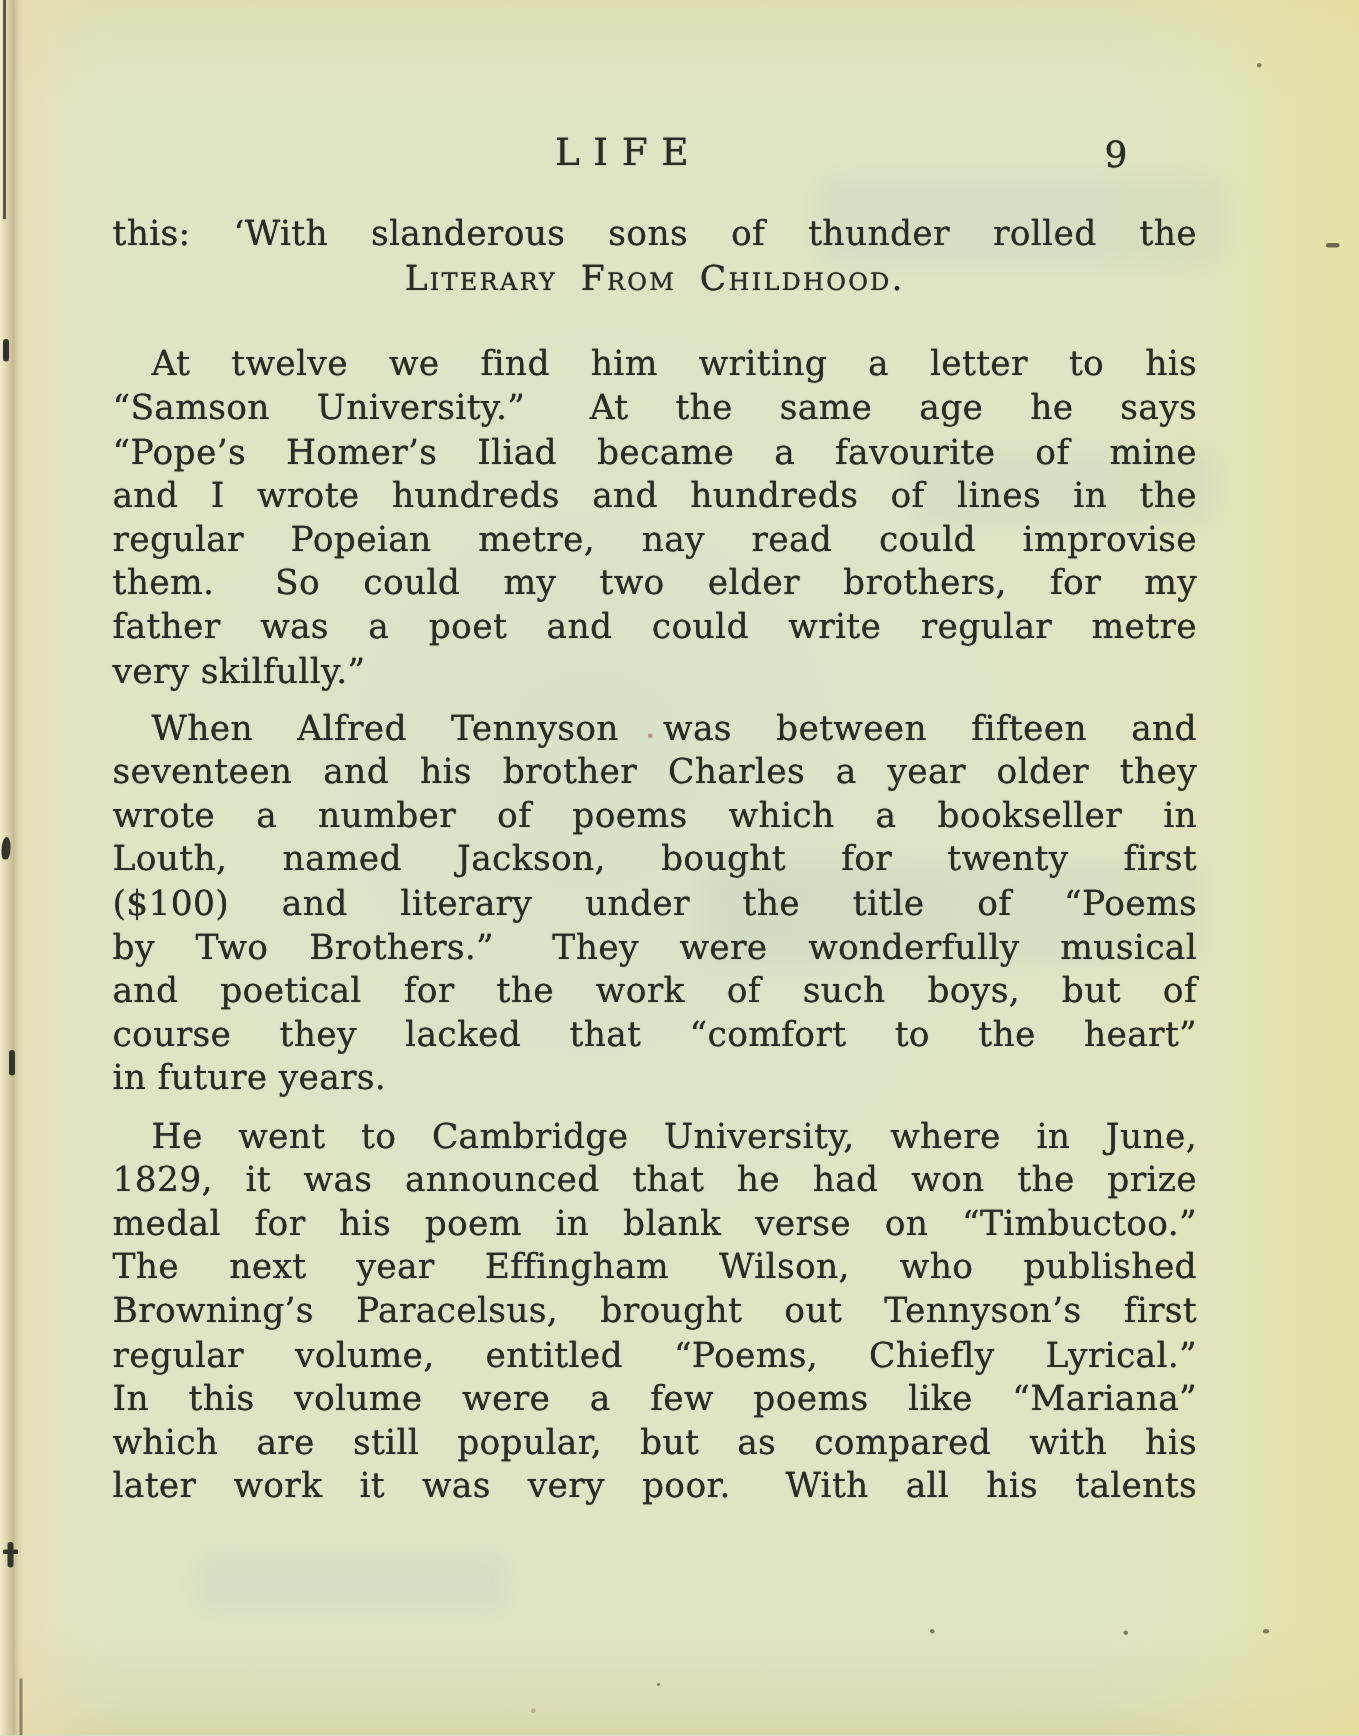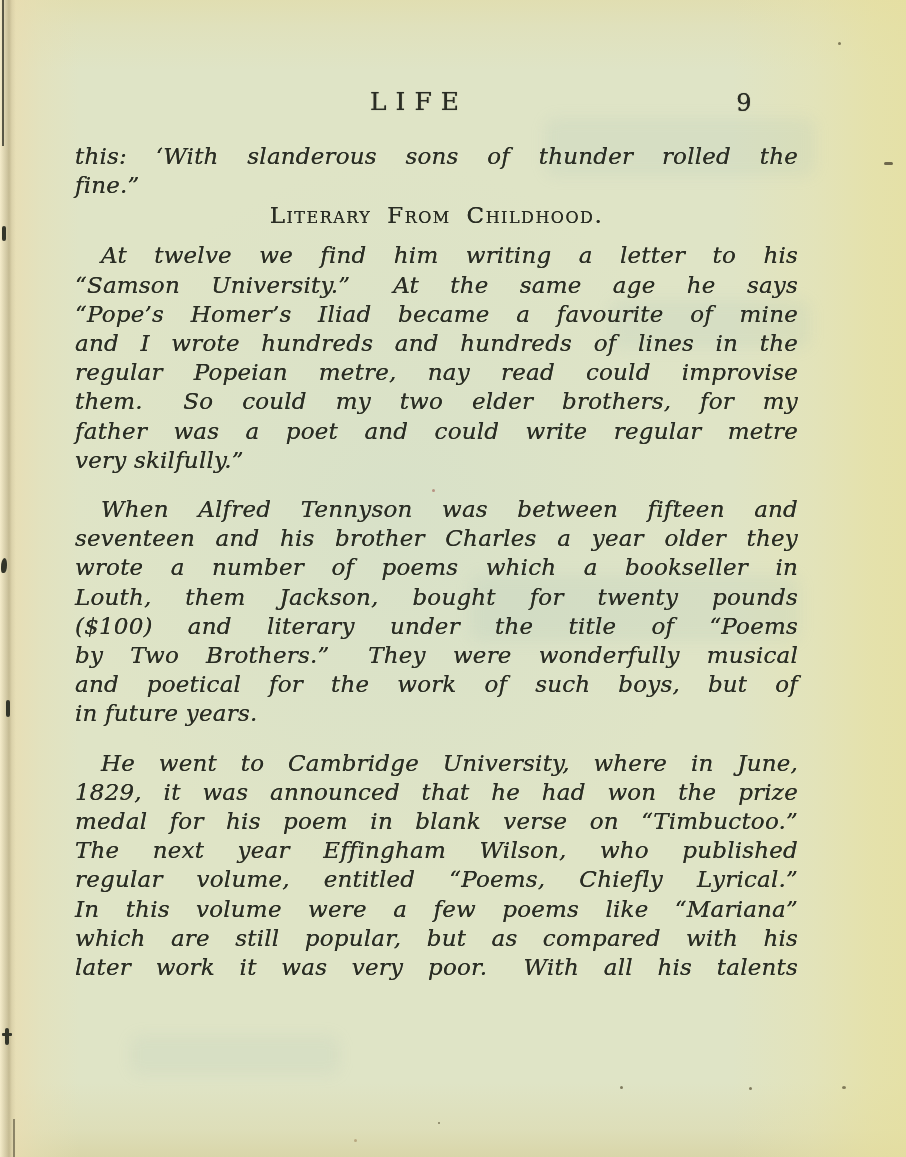--- a/index.html
+++ b/index.html
@@ -62,35 +62,34 @@
     line-height: 28px;
     text-shadow: 0 0 0.7px currentColor;
   }
   .page-body {
     font-size: 23px;
     line-height: 29.2px;
     letter-spacing: 0.2px;
     text-shadow: 0 0 0.55px rgba(42,45,36,0.9);
   }
   .paragraph { margin: 0; }
-  .paragraph + .paragraph { margin-top: 20px; }
+  .paragraph + .paragraph { margin-top: 9px; }
   .line {
     text-align: justify;
     text-align-last: justify;
     white-space: nowrap;
-    font-style: italic;
   }
   .line.no-stretch { text-align-last: left; white-space: normal; }
   .line.indent { text-indent: 26px; }
   .section-heading {
     text-align: center;
     font-variant: small-caps;
     font-size: 23px;
     line-height: 30px;
-    margin: 0 0 11px 0;
+    margin: 0 0 28px 0;
     letter-spacing: 1.5px;
     word-spacing: 7px;
     text-shadow: 0 0 0.6px currentColor;
   }
   
   .edge-line { position: absolute; background: rgba(42,42,32,0.75); }
   .edge-line.top-left { left: 2px; top: 0; width: 2px; height: 146px; }
   .edge-line.bottom-left { left: 13px; bottom: 0; width: 2px; height: 38px; background: rgba(70,64,45,0.55); }
   .edge-mark { position: absolute; background: #33352a; border-radius: 2px; }
   .edge-mark.m1 { left: 2px; top: 226px; width: 4px; height: 15px; }
@@ -131,48 +130,49 @@
 
   <div class="text-area">
     <div class="running-header">
       <div class="page-title">LIFE</div>
       <div class="page-number">9</div>
     </div>
     <div class="page-body">
 
     <div class="paragraph">
           <div class="line">this: ‘With slanderous sons of thunder rolled the</div>
-          <div class="line no-stretch">fine.”</div>
         </div>
         <div class="section-heading">Literary From Childhood.</div>
         <div class="paragraph">
           <div class="line indent">At twelve we find him writing a letter to his</div>
           <div class="line">“Samson University.”  At the same age he says</div>
           <div class="line">“Pope’s Homer’s Iliad became a favourite of mine</div>
           <div class="line">and I wrote hundreds and hundreds of lines in the</div>
           <div class="line">regular Popeian metre, nay read could improvise</div>
           <div class="line">them.  So could my two elder brothers, for my</div>
           <div class="line">father was a poet and could write regular metre</div>
           <div class="line no-stretch">very skilfully.”</div>
         </div>
         <div class="paragraph">
           <div class="line indent">When Alfred Tennyson was between fifteen and</div>
           <div class="line">seventeen and his brother Charles a year older they</div>
           <div class="line">wrote a number of poems which a bookseller in</div>
-          <div class="line">Louth, them Jackson, bought for twenty pounds</div>
+          <div class="line">Louth, named Jackson, bought for twenty first</div>
           <div class="line">($100) and literary under the title of “Poems</div>
           <div class="line">by Two Brothers.”  They were wonderfully musical</div>
           <div class="line">and poetical for the work of such boys, but of</div>
+          <div class="line">course they lacked that “comfort to the heart”</div>
           <div class="line no-stretch">in future years.</div>
         </div>
         <div class="paragraph">
           <div class="line indent">He went to Cambridge University, where in June,</div>
           <div class="line">1829, it was announced that he had won the prize</div>
           <div class="line">medal for his poem in blank verse on “Timbuctoo.”</div>
           <div class="line">The next year Effingham Wilson, who published</div>
+          <div class="line">Browning’s Paracelsus, brought out Tennyson’s first</div>
           <div class="line">regular volume, entitled “Poems, Chiefly Lyrical.”</div>
           <div class="line">In this volume were a few poems like “Mariana”</div>
           <div class="line">which are still popular, but as compared with his</div>
           <div class="line">later work it was very poor.  With all his talents</div>
         </div>
       </div>
   </div>
 
   <div class="edge-line top-left"></div>
   <div class="edge-line bottom-left"></div>

